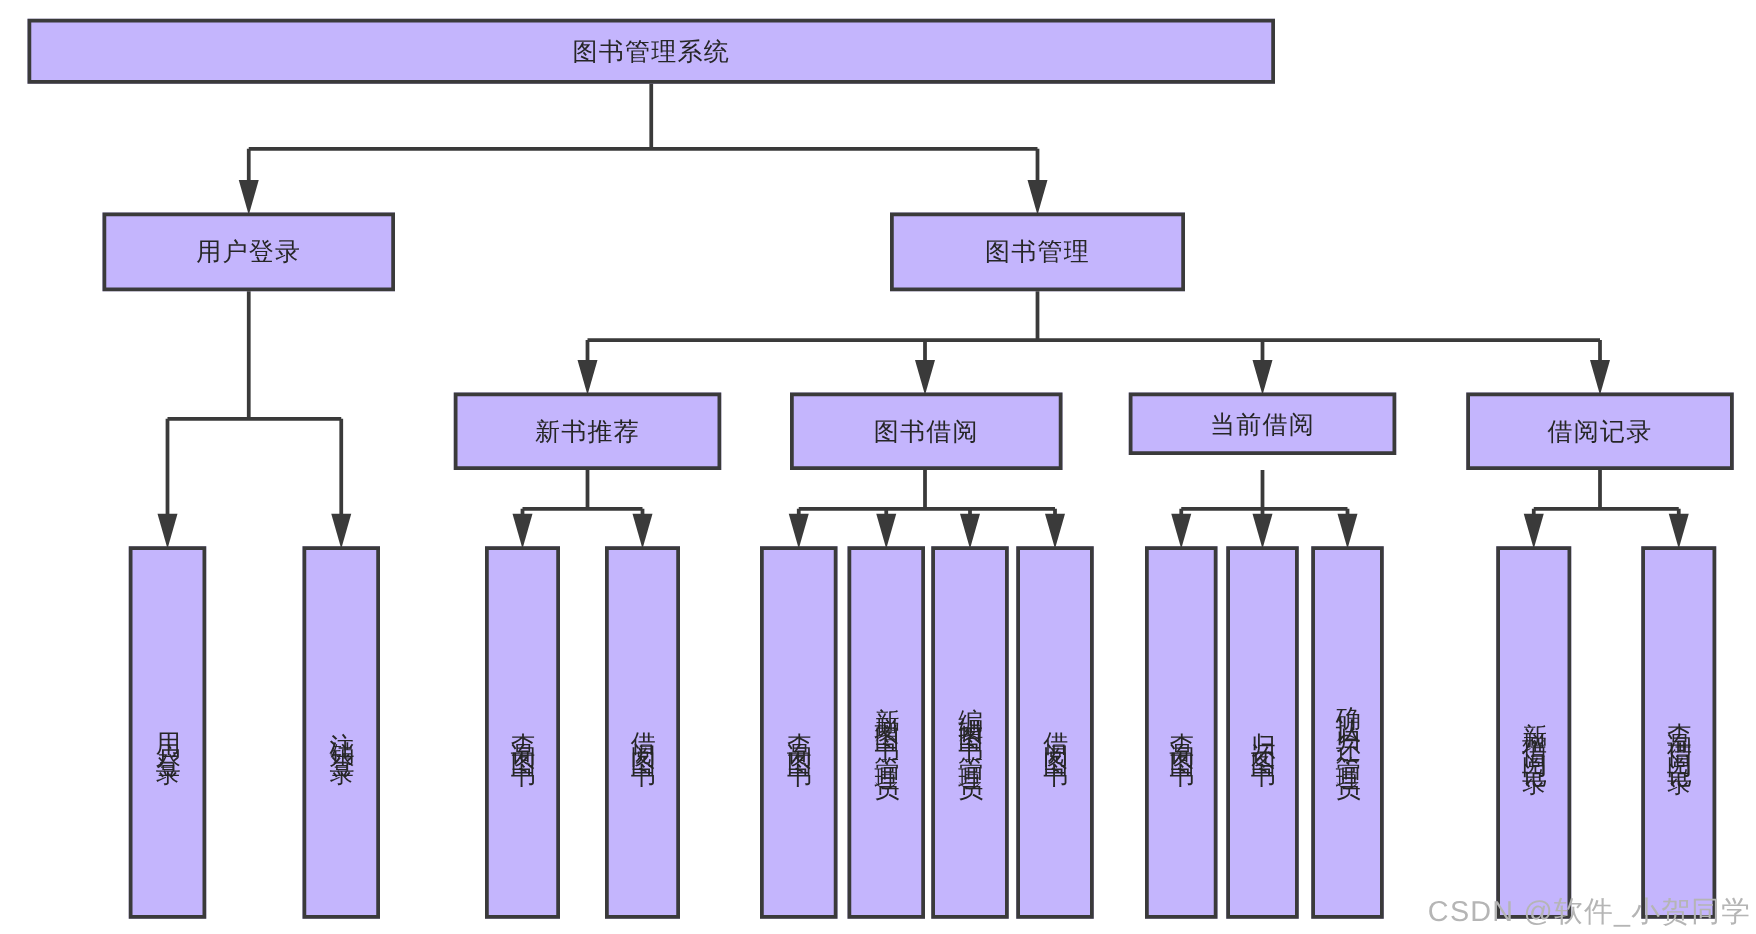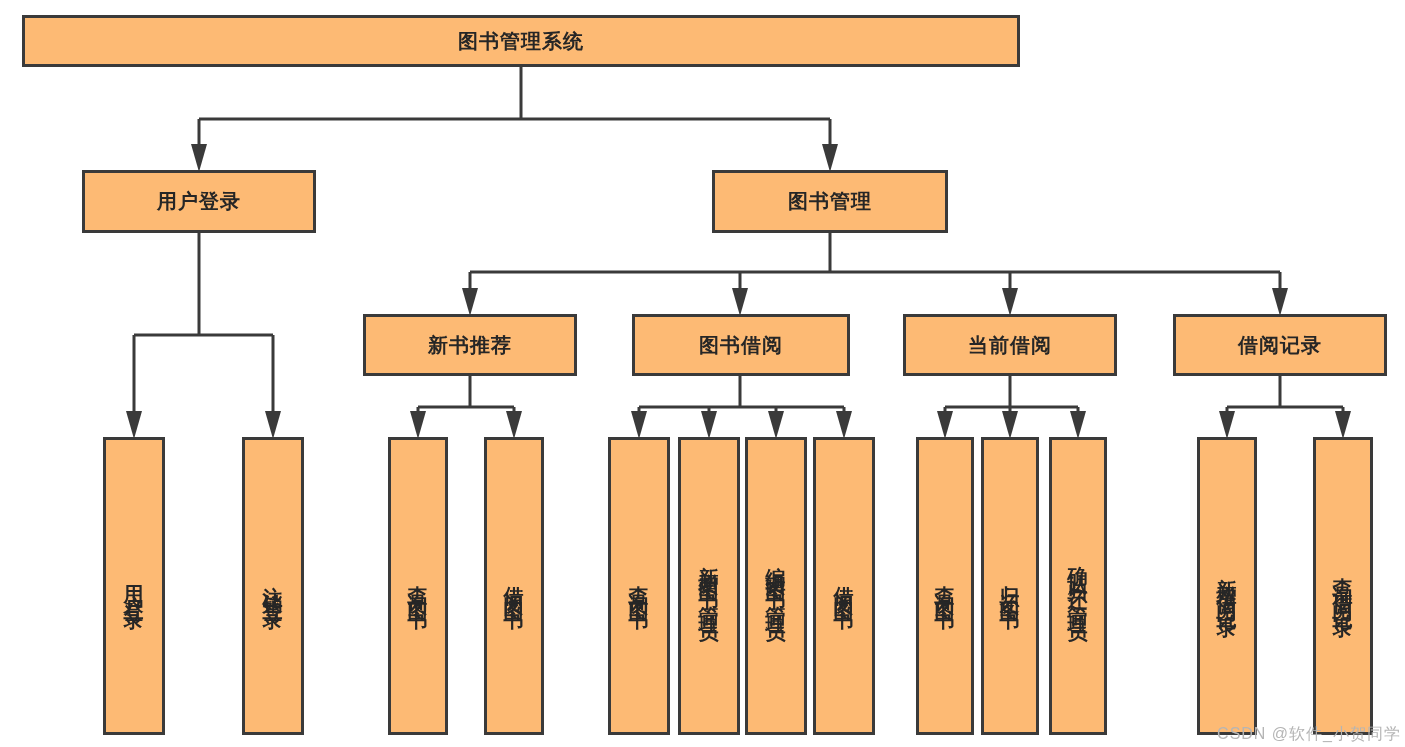--- a/index.html
+++ b/index.html
@@ -20,46 +20,45 @@
     left: 0; top: 0;
     width: 1405px;
     height: 747px;
     z-index: 2;
     pointer-events: none;
   }
   .box {
     position: absolute;
     box-sizing: border-box;
     border: 3px solid #3a3a3a;
-    background: #fdba74;
+    background: #c4b5fd;
     display: flex;
     align-items: center;
     justify-content: center;
     z-index: 1;
     color: #262626;
-    font-weight: bold;
   }
   .box.h span {
     font-size: 20px;
     letter-spacing: 1px;
     white-space: nowrap;
   }
   .box.v span {
     writing-mode: vertical-rl;
     text-orientation: mixed;
     font-size: 20px;
     letter-spacing: 8px;
     line-height: 1.1;
   }
   .watermark {
     position: absolute;
     right: 4px;
     bottom: 2px;
     z-index: 3;
-    font-size: 16px;
+    font-size: 23px;
     color: #b5b5b5;
     letter-spacing: 1px;
     white-space: nowrap;
   }
 </style>
 </head>
 <body>
 
 <div class="canvas">
 
@@ -104,21 +103,21 @@
   <div class="box h" style="left:712px;top:170px;width:236px;height:63px">
     <span>图书管理</span>
   </div>
 
   <div class="box h" style="left:363px;top:314px;width:214px;height:62px">
     <span>新书推荐</span>
   </div>
   <div class="box h" style="left:632px;top:314px;width:218px;height:62px">
     <span>图书借阅</span>
   </div>
-  <div class="box h" style="left:903px;top:314px;width:214px;height:62px">
+  <div class="box h" style="left:903px;top:314px;width:214px;height:50px">
     <span>当前借阅</span>
   </div>
   <div class="box h" style="left:1173px;top:314px;width:214px;height:62px">
     <span>借阅记录</span>
   </div>
 
   <div class="box v" style="left:103px;top:437px;width:62px;height:298px">
     <span>用户登录</span>
   </div>
   <div class="box v" style="left:242px;top:437px;width:62px;height:298px">

